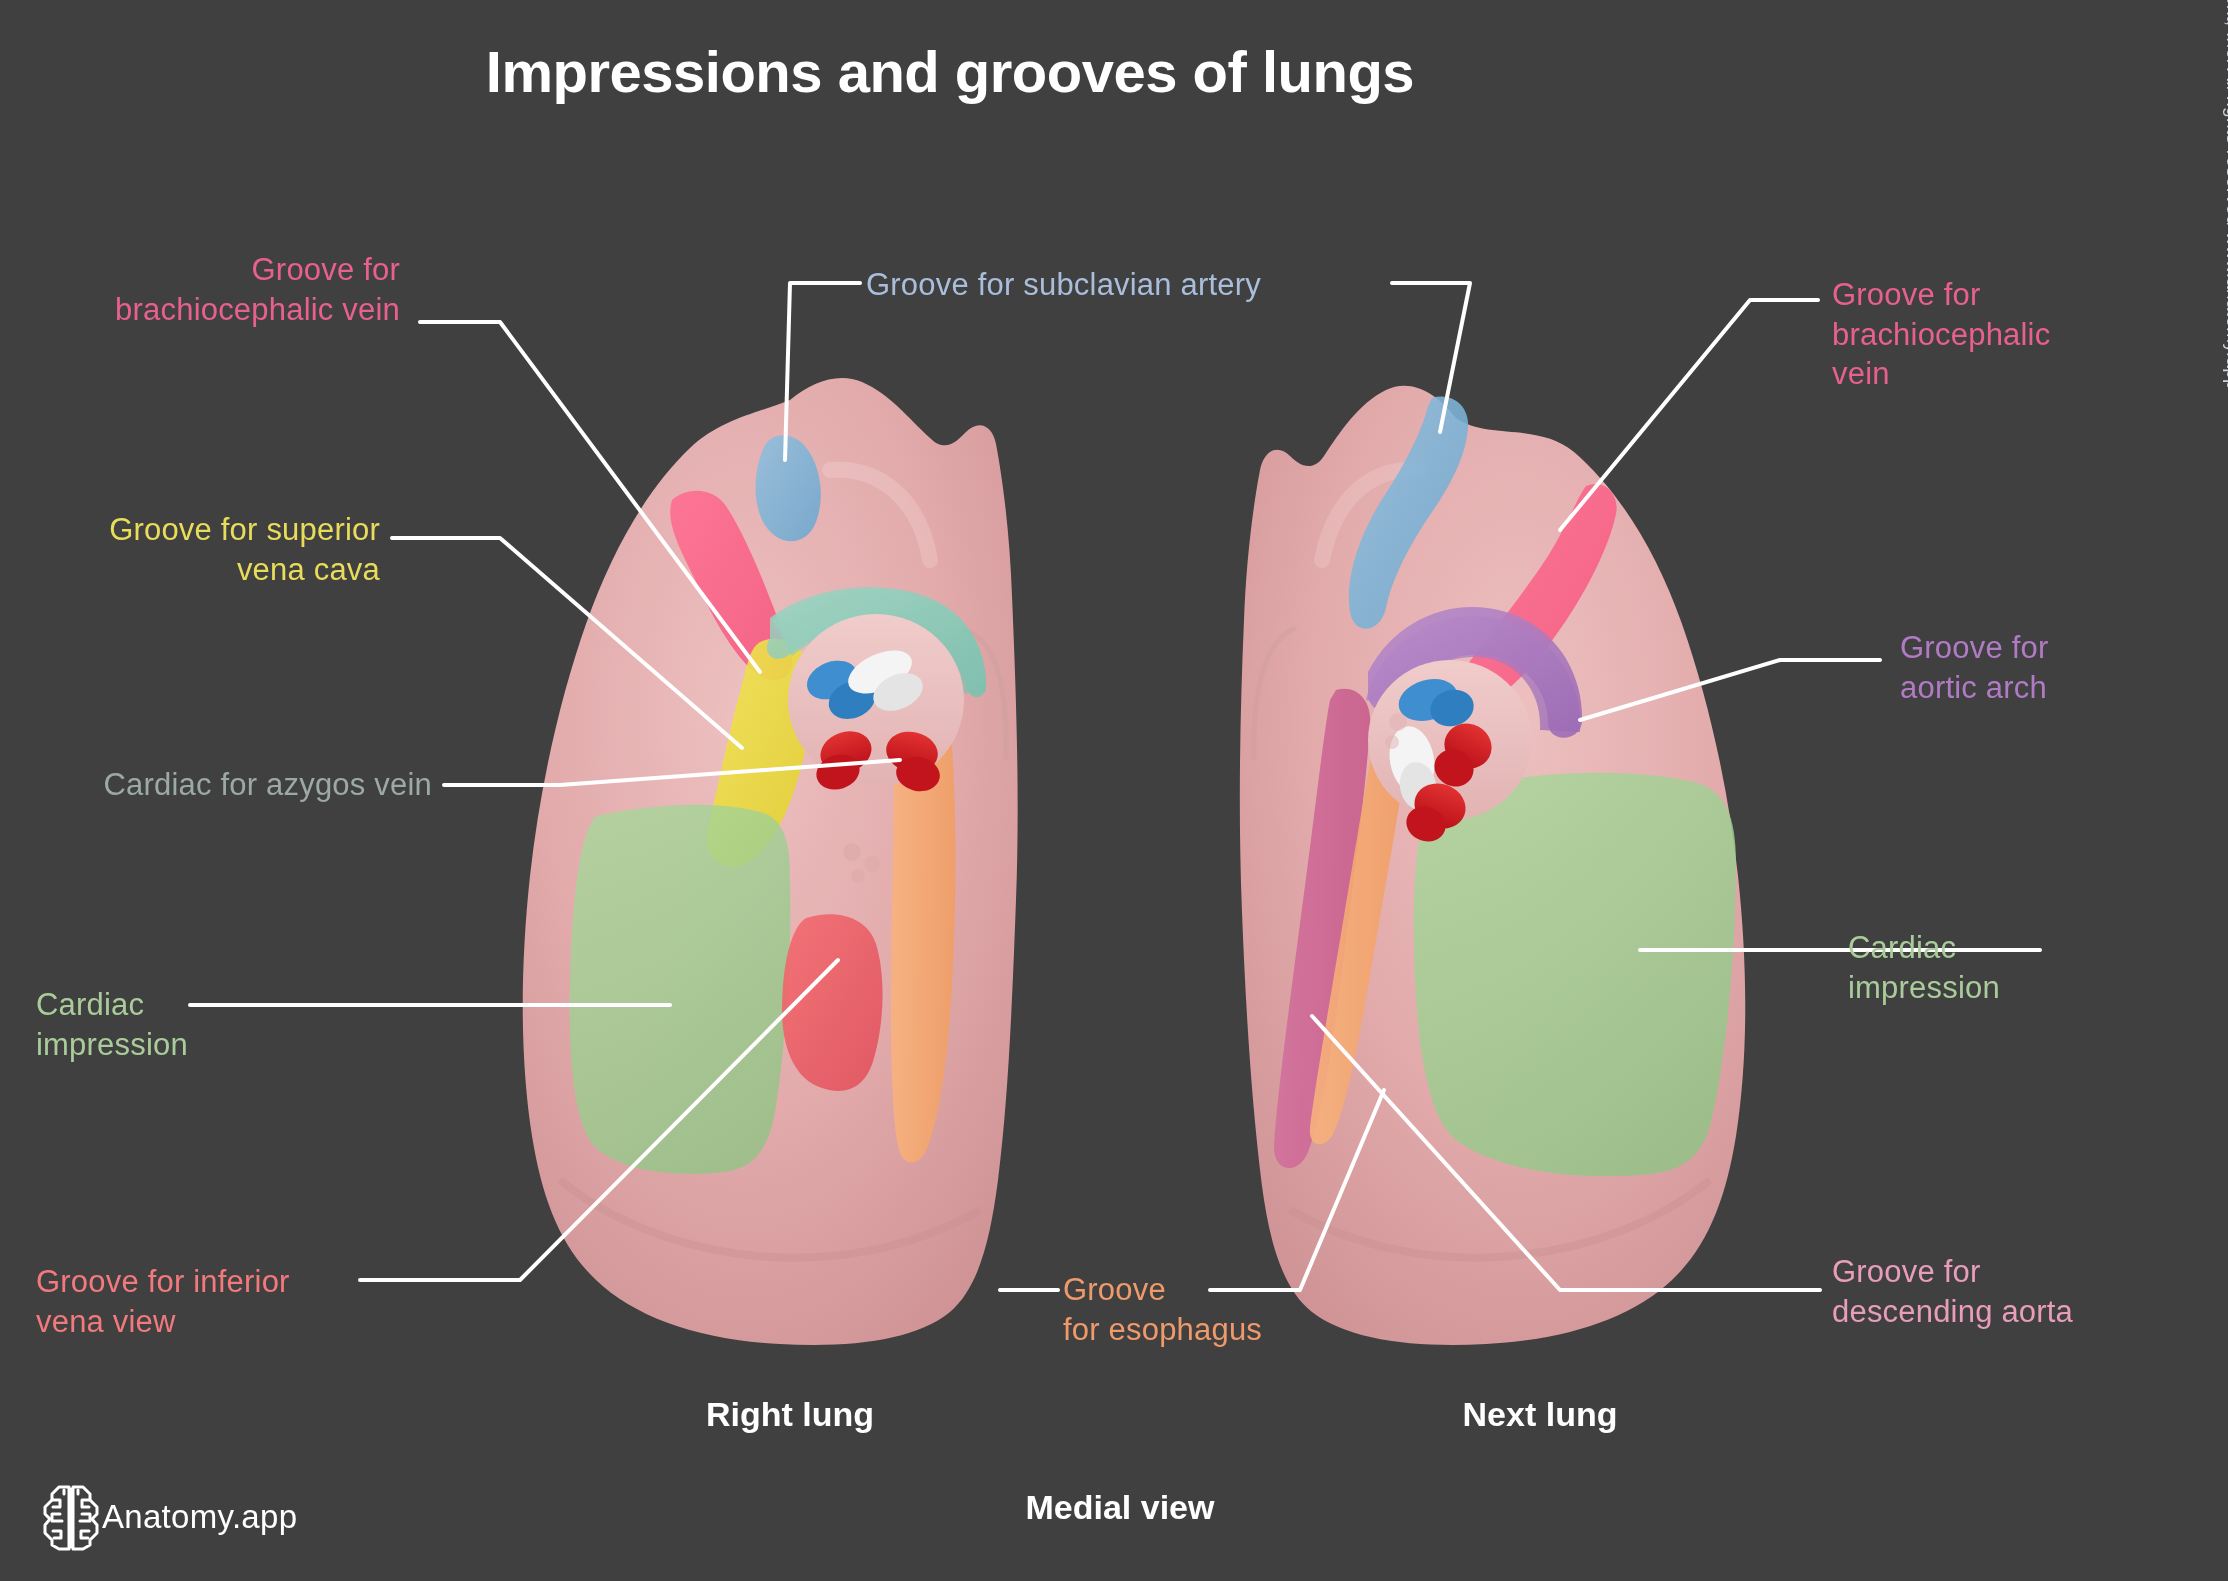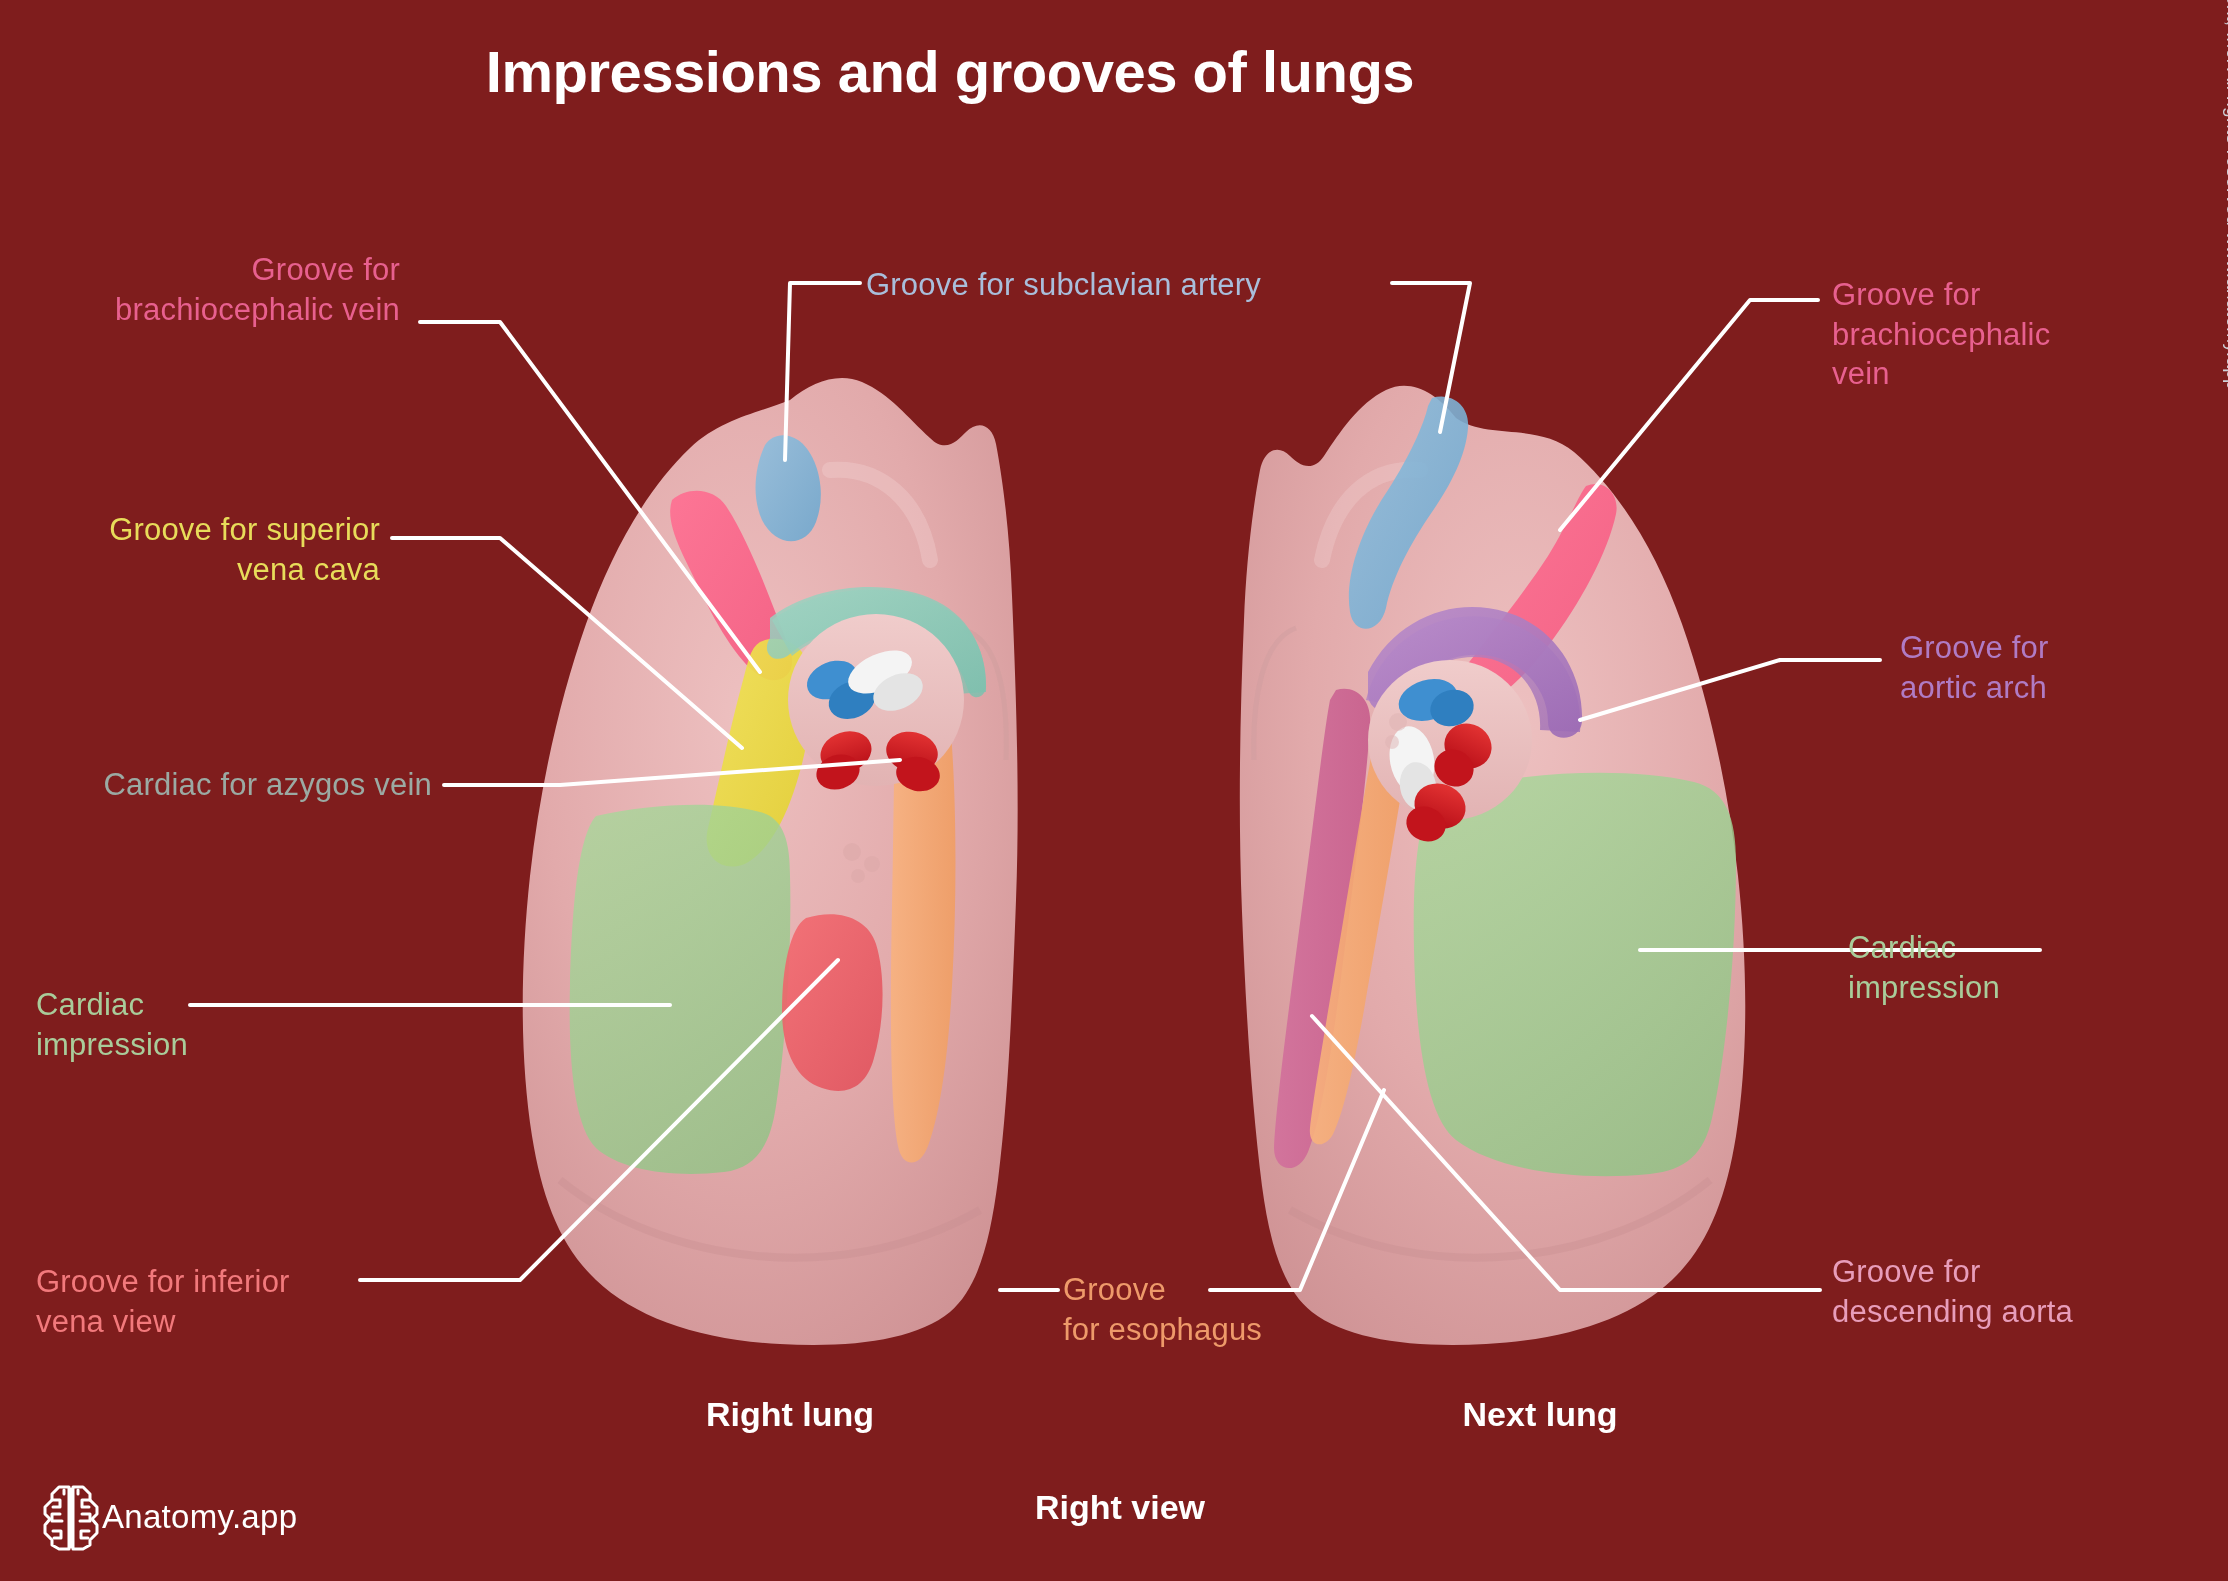--- a/index.html
+++ b/index.html
@@ -4,21 +4,21 @@
 <style>
   html, body {
     margin: 0;
     padding: 0;
     background: #0f1115;
   }
   .canvas {
     position: relative;
     width: 2228px;
     height: 1581px;
-    background: #7f1d1d;
+    background: #404040;
     overflow: hidden;
     font-family: "Liberation Sans", sans-serif;
   }
   .title {
     position: absolute;
     top: 38px;
     left: 0;
     width: 1900px;
     text-align: center;
     color: #ffffff;
@@ -376,21 +376,21 @@
   <div class="label lbl-left" style="left:1848px; top:928px; width:300px; color:#a9cc9a;">Cardiac
 impression</div>
 
   <div class="label lbl-left" style="left:1832px; top:1252px; width:380px; color:#e89dba;">Groove for
 descending aorta</div>
 
   <div class="viewlabel" style="left:620px; top:1395px; width:340px;">Right lung</div>
 
   <div class="viewlabel" style="left:1370px; top:1395px; width:340px;">Next lung</div>
 
-  <div class="viewlabel" style="left:870px; top:1488px; width:500px;">Right view</div>
+  <div class="viewlabel" style="left:870px; top:1488px; width:500px;">Medial view</div>
 
   <div class="copyright">Copyrights © 2022 Anatomy Next, Inc. All rights reserved www.anatomy.app</div>
 
   <div class="logo">
     <svg width="62" height="72" viewBox="0 0 62 72">
       <g fill="none" stroke="#ffffff" stroke-width="3" stroke-linejoin="round" stroke-linecap="round">
         <path d="M29 6 L19 6 L12 13 L12 19 L5 26 L5 33 L10 38 L5 44 L5 52 L12 59 L12 64 L19 68 L29 68 Z"></path>
         <path d="M33 6 L43 6 L50 13 L50 19 L57 26 L57 33 L52 38 L57 44 L57 52 L50 59 L50 64 L43 68 L33 68 Z"></path>
         <path d="M31 8 L31 66"></path>
         <path d="M12 19 L20 19 L20 26 L13 26"></path>

